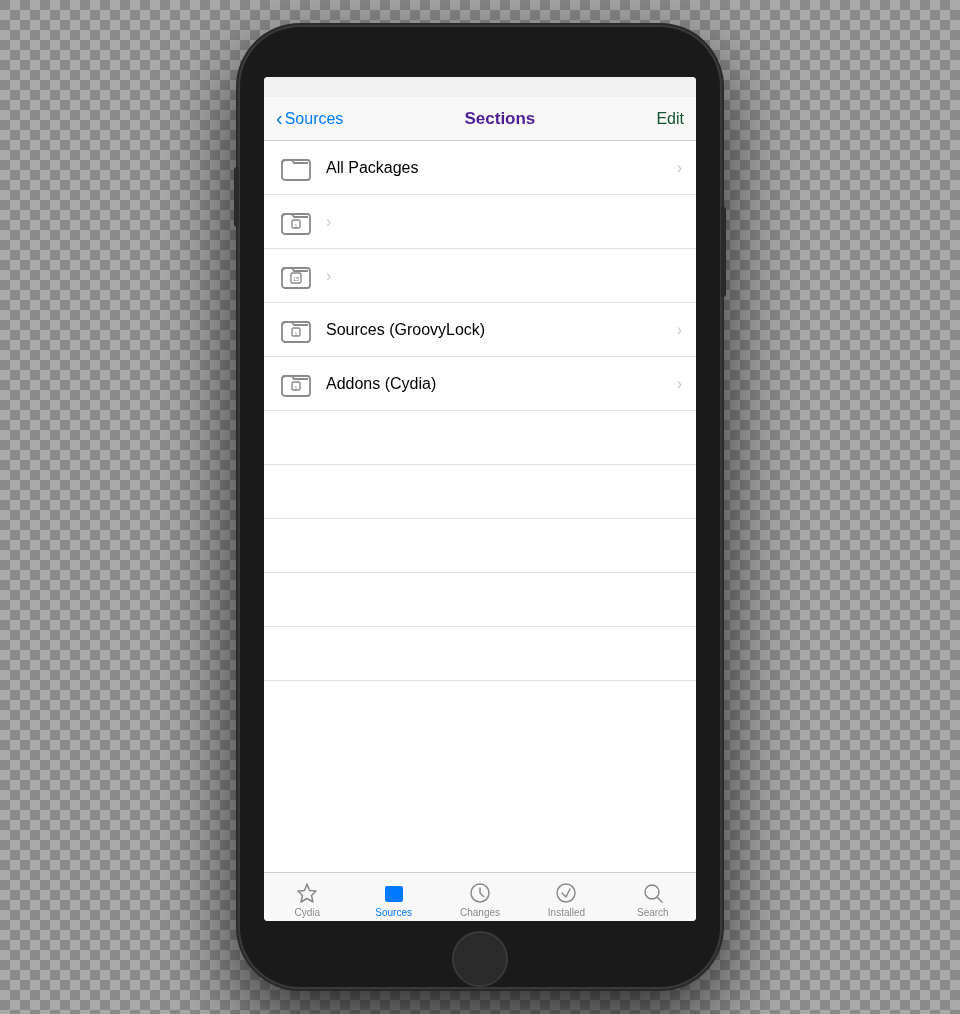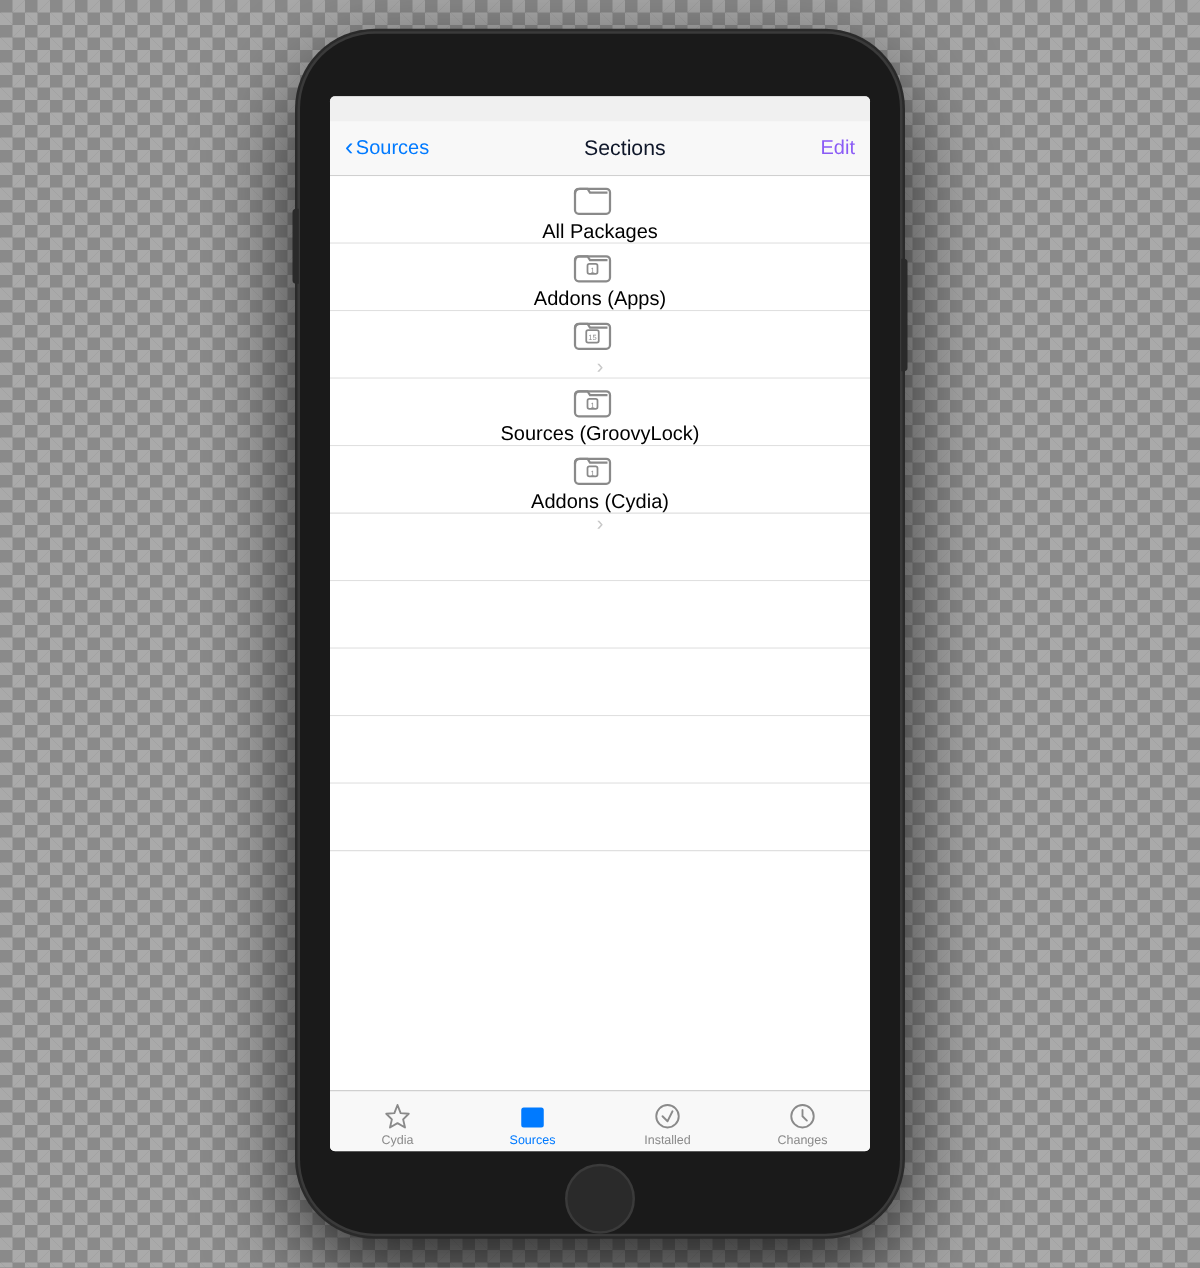--- a/index.html
+++ b/index.html
@@ -103,47 +103,46 @@
     }
 
     .nav-back-chevron {
       font-size: 20px;
       line-height: 1;
       margin-top: -2px;
     }
 
     .nav-title {
       font-size: 17px;
-      font-weight: 400;
-      color: #0f172a;
+      font-weight: 700;
+      color: #4c1d95;
     }
 
     .nav-edit {
-      color: #8b5cf6;
+      color: #14532d;
       font-size: 16px;
       cursor: pointer;
     }
 
     
     .list-container {
       flex: 1;
       background: #fff;
       overflow-y: auto;
     }
 
     .list-item {
       display: flex;
       align-items: center;
       padding: 0 14px;
       height: 54px;
       border-bottom: 1px solid #e0e0e0;
       background: #fff;
       cursor: pointer;
       position: relative;
-      flex-direction: column;
     }
 
     .item-icon {
       width: 36px;
       height: 36px;
       margin-right: 12px;
       flex-shrink: 0;
       display: flex;
       align-items: center;
       justify-content: center;
@@ -255,21 +254,20 @@
 
       <div class="list-item">
         <div class="item-icon">
           <svg class="icon-svg" viewBox="0 0 32 32">
             <rect x="2" y="8" width="28" height="20" rx="3" ry="3" fill="none" stroke="#8a8a8a" stroke-width="1.8"></rect>
             <path d="M2 12 Q2 8 6 8 L12 8 L14 11 L28 11" fill="none" stroke="#8a8a8a" stroke-width="1.8"></path>
             <rect x="12" y="14" width="8" height="8" rx="1.5" fill="none" stroke="#8a8a8a" stroke-width="1.4"></rect>
             <text x="16" y="21.5" text-anchor="middle" font-size="6" fill="#8a8a8a" font-family="Helvetica">1</text>
           </svg>
         </div>
-        <span class="item-label">Addons (Apps)</span>
         <span class="item-chevron">›</span>
       </div>
 
       <div class="list-item">
         <div class="item-icon">
           <svg class="icon-svg" viewBox="0 0 32 32">
             <rect x="2" y="8" width="28" height="20" rx="3" ry="3" fill="none" stroke="#8a8a8a" stroke-width="1.8"></rect>
             <path d="M2 12 Q2 8 6 8 L12 8 L14 11 L28 11" fill="none" stroke="#8a8a8a" stroke-width="1.8"></path>
             <rect x="11" y="13" width="10" height="10" rx="1.5" fill="none" stroke="#8a8a8a" stroke-width="1.4"></rect>
             <text x="16" y="21" text-anchor="middle" font-size="6" fill="#8a8a8a" font-family="Helvetica">15</text>
@@ -324,31 +322,38 @@
         <svg class="tab-icon-svg" viewBox="0 0 24 24">
           <rect x="3" y="5" width="18" height="16" rx="2" fill="#007aff"></rect>
           <rect x="3" y="5" width="18" height="16" rx="2" fill="none" stroke="#007aff" stroke-width="0"></rect>
         </svg>
         <span class="tab-label active">Sources</span>
       </div>
 
       <div class="tab-item">
         <svg class="tab-icon-svg" viewBox="0 0 24 24">
           <circle cx="12" cy="12" r="9" fill="none" stroke="#8a8a8a" stroke-width="1.5"></circle>
+          <path d="M12 7 L12 12 L15.5 15.5" fill="none" stroke="#8a8a8a" stroke-width="1.5" stroke-linecap="round"></path>
+        </svg>
+        <span class="tab-label">Changes</span>
+      </div>
+
+      <div class="tab-item">
+        <svg class="tab-icon-svg" viewBox="0 0 24 24">
+          <circle cx="12" cy="12" r="9" fill="none" stroke="#8a8a8a" stroke-width="1.5"></circle>
           <path d="M8 12 L12 16 L16 8" fill="none" stroke="#8a8a8a" stroke-width="1.5" stroke-linecap="round" stroke-linejoin="round"></path>
         </svg>
         <span class="tab-label">Installed</span>
       </div>
 
       <div class="tab-item">
         <svg class="tab-icon-svg" viewBox="0 0 24 24">
-          <circle cx="12" cy="12" r="9" fill="none" stroke="#8a8a8a" stroke-width="1.5"></circle>
-          <path d="M12 7 L12 12 L15.5 15.5" fill="none" stroke="#8a8a8a" stroke-width="1.5" stroke-linecap="round"></path>
-        </svg>
-        <span class="tab-label">Changes</span>
-      </div>
-
+          <circle cx="11" cy="11" r="7" fill="none" stroke="#8a8a8a" stroke-width="1.5"></circle>
+          <path d="M16.5 16.5 L21 21" fill="none" stroke="#8a8a8a" stroke-width="1.5" stroke-linecap="round"></path>
+        </svg>
+        <span class="tab-label">Search</span>
+      </div>
 
     </div>
   </div>
 
   <div class="home-button"></div>
 </div>
 
 </body></html>

